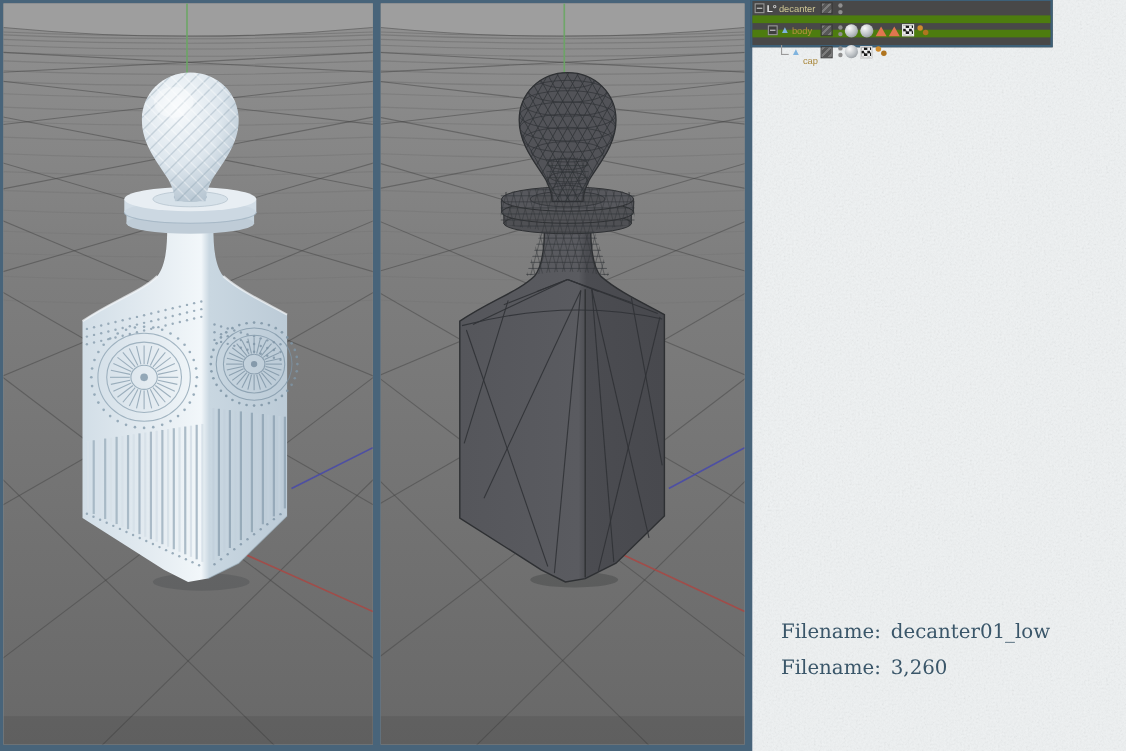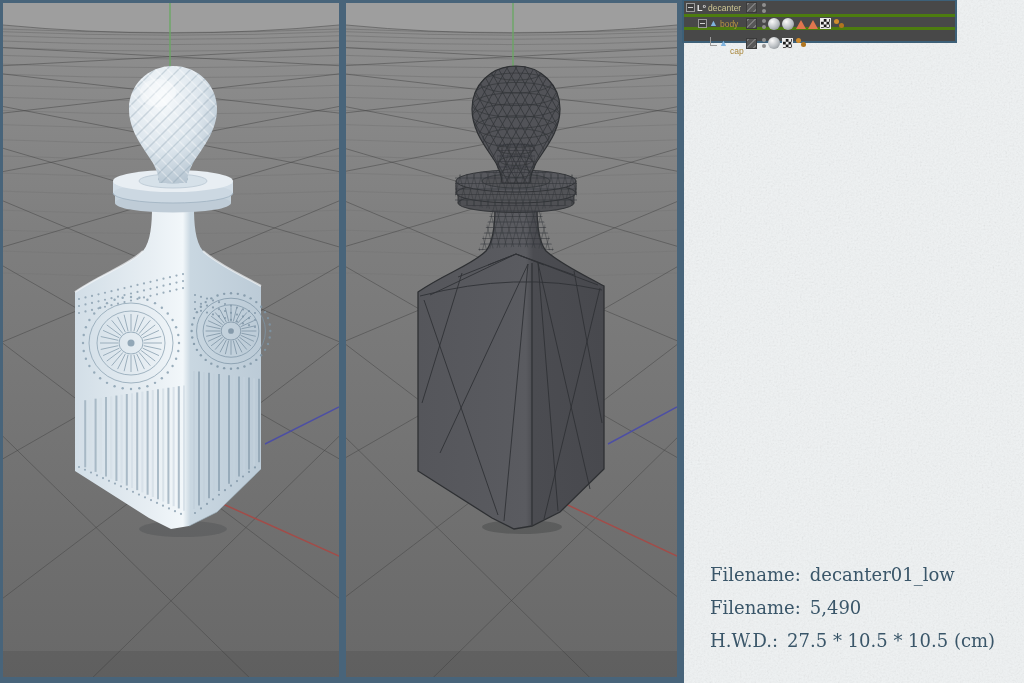--- a/index.html
+++ b/index.html
@@ -21,21 +21,21 @@
   .info{position:absolute;left:26px;top:558px;color:#3a5669;
         font-family:"DejaVu Serif",serif;font-size:18px;line-height:33px;white-space:nowrap;}
   .info .lbl{margin-right:9px;}
 
   
   .om{position:absolute;left:682px;top:0;width:275px;height:43px;
       background:#484848;border:2px solid #3d6078;border-top-width:1px;
       font-size:9px;color:#ccc;}
   .om-row{display:grid;grid-template-columns:60px 13px 9px auto;align-items:center;
           height:13px;padding-left:2px;}
-  .om-row + .om-row{border-top:3px solid #4d7c0f;}
+  .om-row + .om-row{border-top:7px solid #4d7c0f;}
   .tree{display:flex;align-items:center;gap:2px;white-space:nowrap;text-align:right;}
   .ind1{padding-left:12px;} .ind2{padding-left:24px;}
   .olabel{font-size:8.5px;letter-spacing:0;}
   .c-decanter{color:#cfc795;} .c-body{color:#b5923f;} .c-cap{color:#a9873b;margin-top:16px;}
   .ebox{width:9px;height:9px;border:1px solid #9a9a9a;background:#3e3e3e;position:relative;flex:0 0 auto;}
   .ebox::after{content:"";position:absolute;left:1px;right:1px;top:3px;height:1px;background:#cfcfcf;}
   .lconn{width:7px;height:9px;border-left:1px solid #9a9a9a;border-bottom:1px solid #9a9a9a;margin-bottom:4px;flex:0 0 auto;}
   .nullicon{color:#e4e4e4;font-weight:bold;font-size:9px;flex:0 0 auto;}
   .nullicon::before{content:"L°";}
   .polyicon{color:#7fb3de;font-size:9px;line-height:9px;flex:0 0 auto;}
@@ -702,24 +702,21 @@
           <feColorMatrix type="saturate" values="0"></feColorMatrix>
         </filter>
       <rect width="340" height="683" fill="#eff2f3"></rect>
       <rect width="340" height="683" filter="url(#ptex)" opacity="0.16"></rect>
     </svg>
     <div class="info">
       <div>
         <span class="lbl">Filename:</span><span>decanter01_low</span>
       </div>
       <div>
-        <span class="lbl">Filename:</span><span>5,490</span>
-      </div>
-      <div>
-        <span class="lbl">H.W.D.:</span><span>27.5 * 10.5 * 10.5 (cm)</span>
+        <span class="lbl">Filename:</span><span>3,260</span>
       </div>
     </div>
   </div>
 
   <div class="om">
     <div class="om-row">
       <span class="tree">
         <span class="ebox"></span>
         <span class="nullicon"></span>
         <span class="olabel c-decanter">decanter</span>

